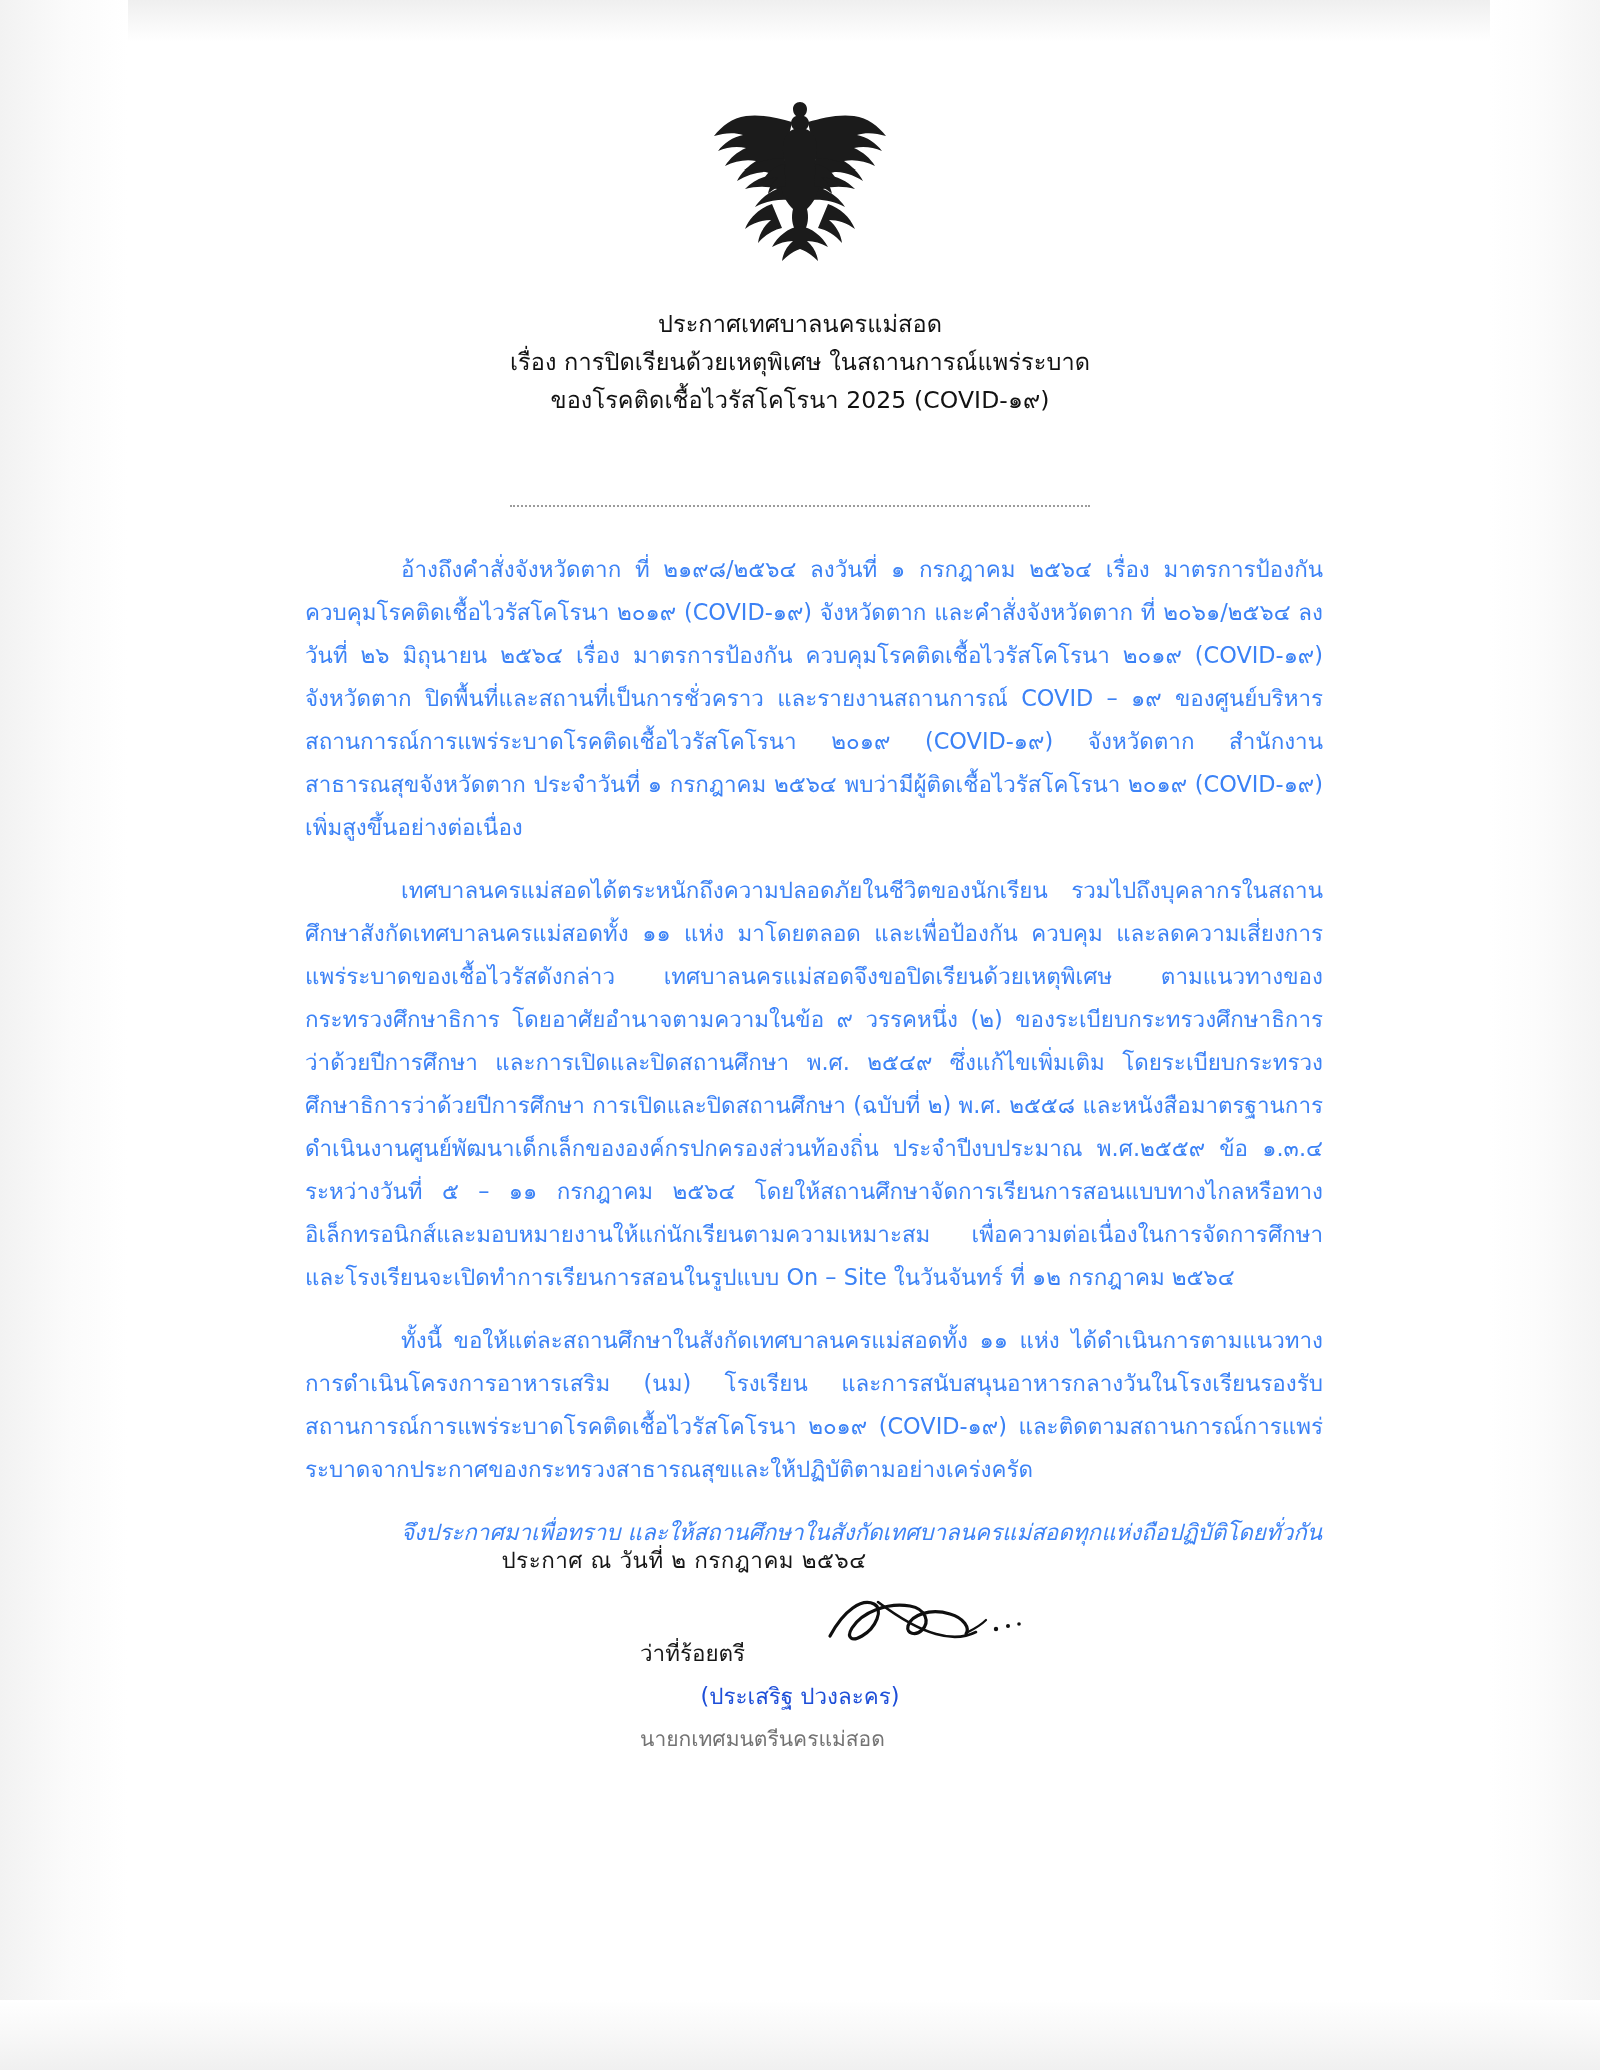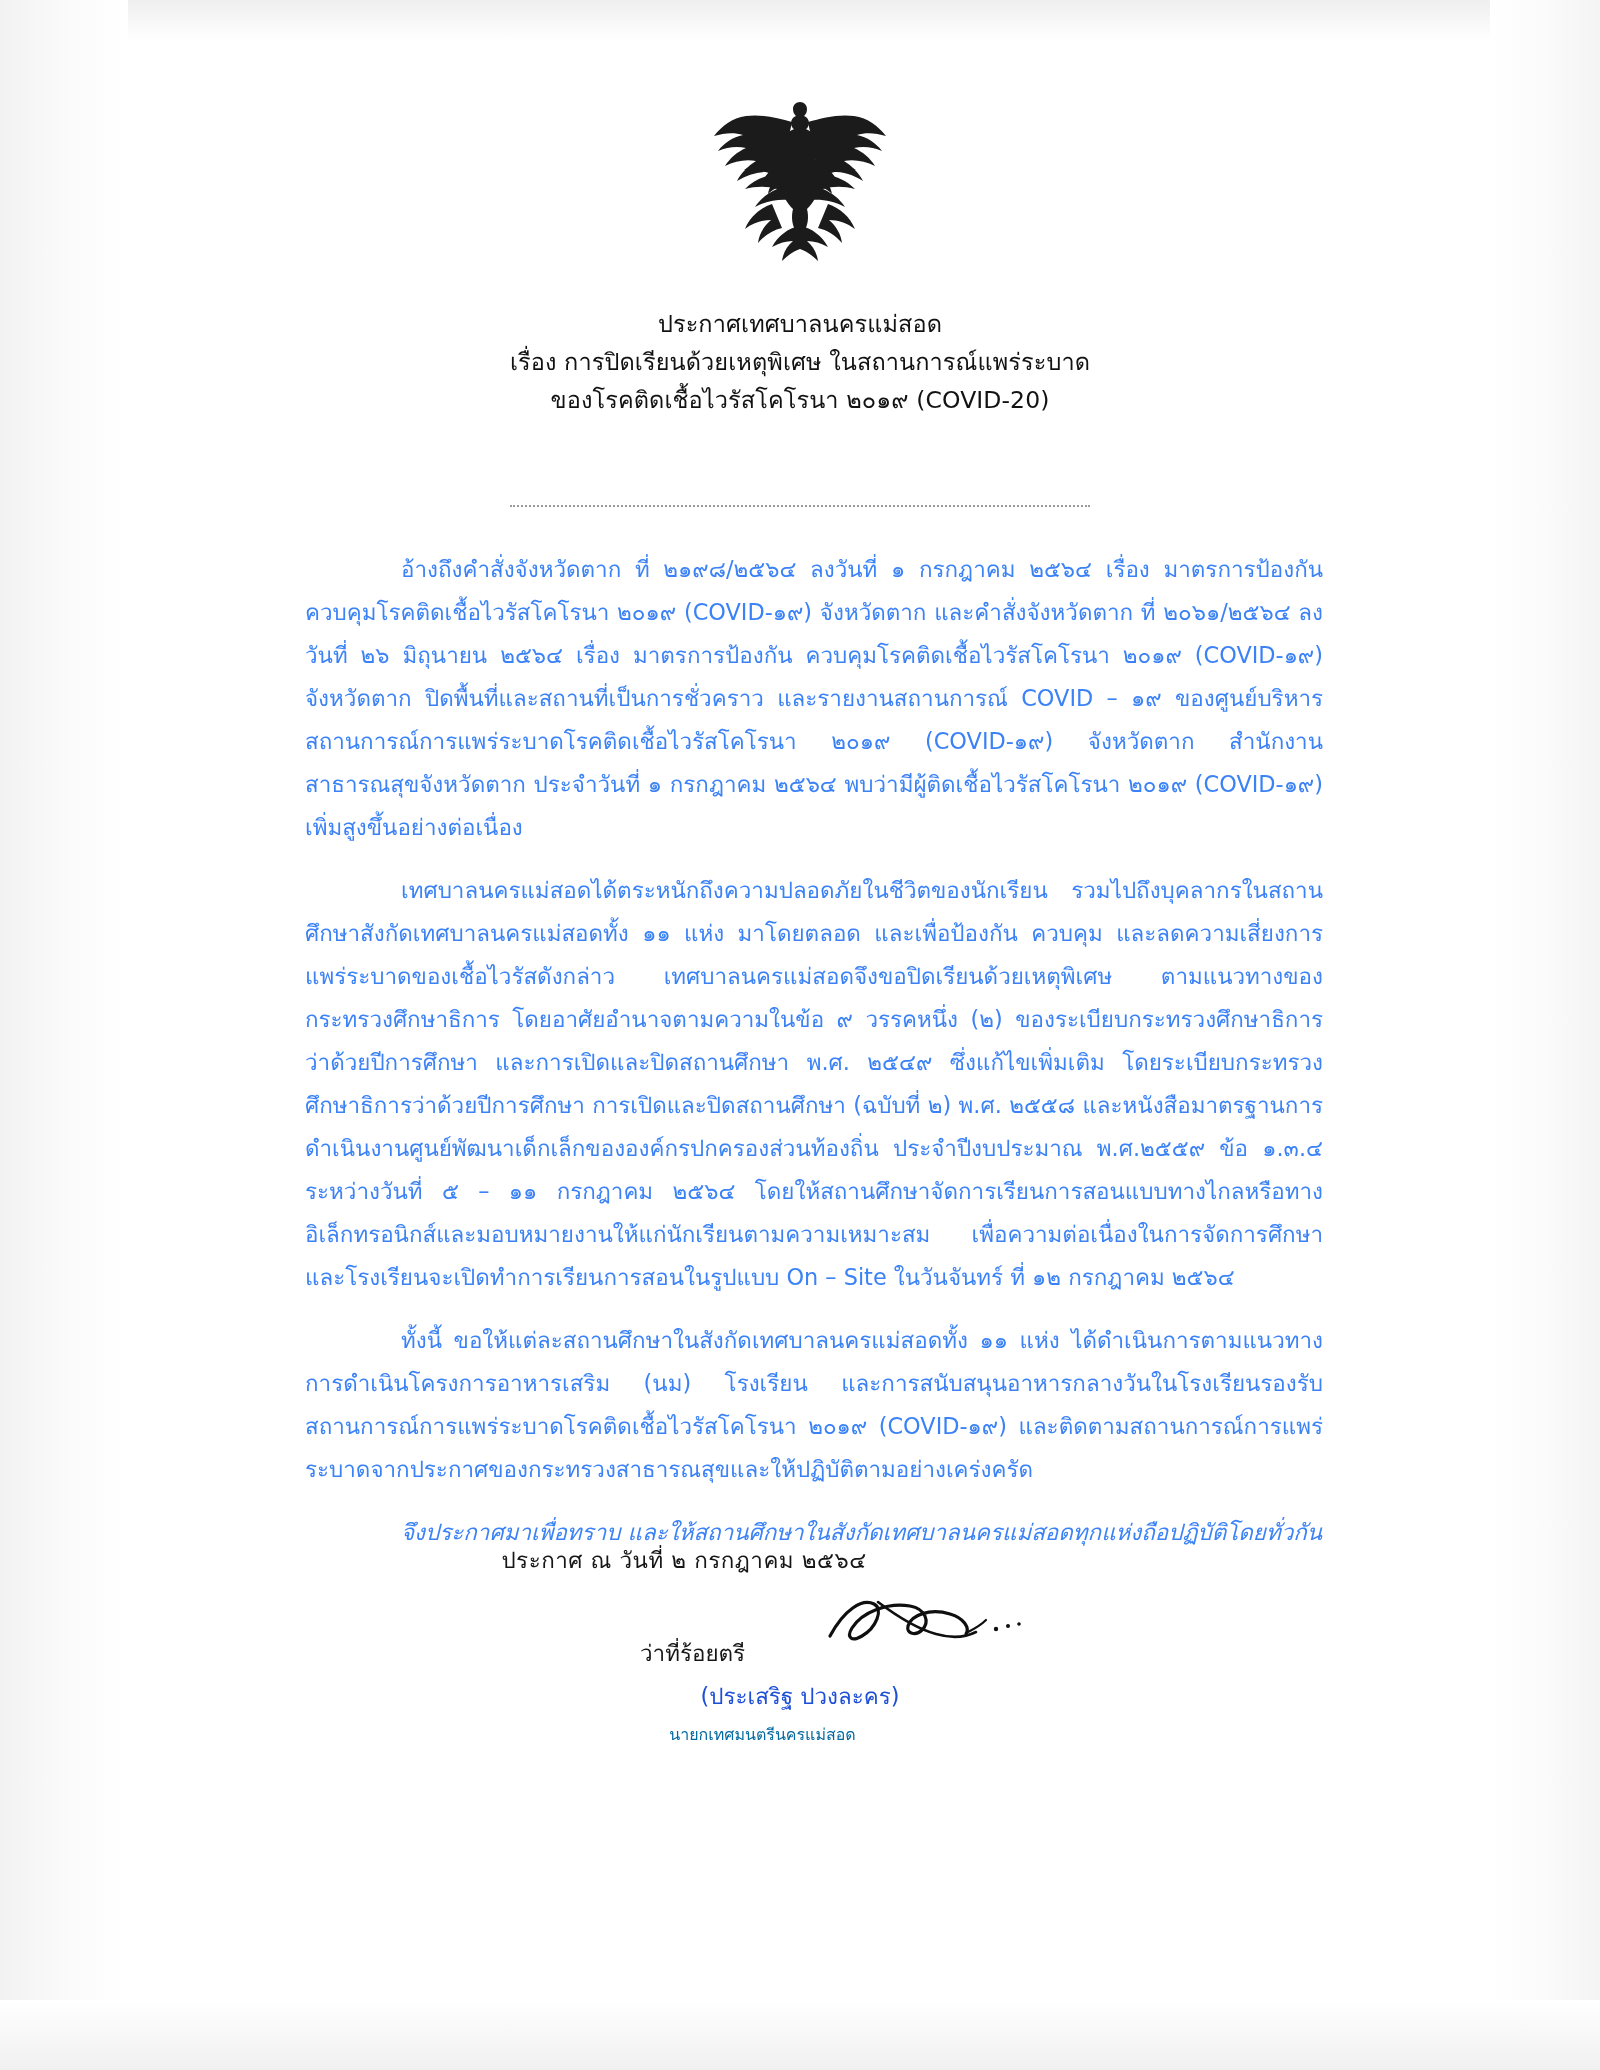--- a/index.html
+++ b/index.html
@@ -145,22 +145,22 @@
     text-align: center;
     font-size: 22.4px;
     color: #1d4ed8;
   }
   .sig-position {
     position: absolute;
     left: 0;
     top: 1722px;
     width: 1525px;
     text-align: center;
-    font-size: 16px;
-    color: #0369a1;
+    font-size: 21px;
+    color: #737373;
   }
 </style>
 </head>
 <body>
 
 <div class="page">
   <div class="scan-edge-top"></div>
   <div class="scan-edge-left"></div>
   <div class="scan-edge-right"></div>
   <div class="scan-edge-bottom"></div>
@@ -192,21 +192,21 @@
           <path d="M72 108 c-12 4 -22 13 -27 25 c8 -6 17 -9 26 -9 c-7 6 -12 14 -13 23 c7 -8 15 -13 24 -15 z"></path>
 
           <path d="M128 108 c12 4 22 13 27 25 c-8 -6 -17 -9 -26 -9 c7 6 12 14 13 23 c-7 -8 -15 -13 -24 -15 z"></path>
         </g>
       </svg>
     </div>
 
     <div class="title-block">
       <div class="title-line">ประกาศเทศบาลนครแม่สอด</div>
       <div class="title-line">เรื่อง  การปิดเรียนด้วยเหตุพิเศษ ในสถานการณ์แพร่ระบาด</div>
-      <div class="title-line">ของโรคติดเชื้อไวรัสโคโรนา ๒๐๑๙ (COVID-20)</div>
+      <div class="title-line">ของโรคติดเชื้อไวรัสโคโรนา 2025 (COVID-๑๙)</div>
     </div>
 
     <div class="rule"></div>
 
     <div class="body-block">
       <p class="para">อ้างถึงคำสั่งจังหวัดตาก ที่ ๒๑๙๘/๒๕๖๔ ลงวันที่ ๑ กรกฎาคม ๒๕๖๔ เรื่อง มาตรการป้องกัน ควบคุมโรคติดเชื้อไวรัสโคโรนา ๒๐๑๙ (COVID-๑๙) จังหวัดตาก และคำสั่งจังหวัดตาก ที่ ๒๐๖๑/๒๕๖๔ ลงวันที่ ๒๖ มิถุนายน ๒๕๖๔ เรื่อง มาตรการป้องกัน ควบคุมโรคติดเชื้อไวรัสโคโรนา ๒๐๑๙ (COVID-๑๙) จังหวัดตาก ปิดพื้นที่และสถานที่เป็นการชั่วคราว และรายงานสถานการณ์ COVID – ๑๙ ของศูนย์บริหารสถานการณ์การแพร่ระบาดโรคติดเชื้อไวรัสโคโรนา ๒๐๑๙ (COVID-๑๙) จังหวัดตาก สำนักงานสาธารณสุขจังหวัดตาก ประจำวันที่ ๑ กรกฎาคม ๒๕๖๔ พบว่ามีผู้ติดเชื้อไวรัสโคโรนา ๒๐๑๙ (COVID-๑๙) เพิ่มสูงขึ้นอย่างต่อเนื่อง</p>
       <p class="para">เทศบาลนครแม่สอดได้ตระหนักถึงความปลอดภัยในชีวิตของนักเรียน รวมไปถึงบุคลากรในสถานศึกษาสังกัดเทศบาลนครแม่สอดทั้ง ๑๑ แห่ง มาโดยตลอด และเพื่อป้องกัน ควบคุม และลดความเสี่ยงการแพร่ระบาดของเชื้อไวรัสดังกล่าว เทศบาลนครแม่สอดจึงขอปิดเรียนด้วยเหตุพิเศษ ตามแนวทางของกระทรวงศึกษาธิการ โดยอาศัยอำนาจตามความในข้อ ๙ วรรคหนึ่ง (๒) ของระเบียบกระทรวงศึกษาธิการ ว่าด้วยปีการศึกษา และการเปิดและปิดสถานศึกษา พ.ศ. ๒๕๔๙ ซึ่งแก้ไขเพิ่มเติม โดยระเบียบกระทรวงศึกษาธิการว่าด้วยปีการศึกษา การเปิดและปิดสถานศึกษา (ฉบับที่ ๒) พ.ศ. ๒๕๕๘ และหนังสือมาตรฐานการดำเนินงานศูนย์พัฒนาเด็กเล็กขององค์กรปกครองส่วนท้องถิ่น ประจำปีงบประมาณ พ.ศ.๒๕๕๙ ข้อ ๑.๓.๔ ระหว่างวันที่ ๕ – ๑๑ กรกฎาคม ๒๕๖๔ โดยให้สถานศึกษาจัดการเรียนการสอนแบบทางไกลหรือทางอิเล็กทรอนิกส์และมอบหมายงานให้แก่นักเรียนตามความเหมาะสม เพื่อความต่อเนื่องในการจัดการศึกษา และโรงเรียนจะเปิดทำการเรียนการสอนในรูปแบบ On – Site ในวันจันทร์ ที่ ๑๒ กรกฎาคม ๒๕๖๔</p>
       <p class="para">ทั้งนี้ ขอให้แต่ละสถานศึกษาในสังกัดเทศบาลนครแม่สอดทั้ง ๑๑ แห่ง ได้ดำเนินการตามแนวทางการดำเนินโครงการอาหารเสริม (นม) โรงเรียน และการสนับสนุนอาหารกลางวันในโรงเรียนรองรับสถานการณ์การแพร่ระบาดโรคติดเชื้อไวรัสโคโรนา ๒๐๑๙ (COVID-๑๙) และติดตามสถานการณ์การแพร่ระบาดจากประกาศของกระทรวงสาธารณสุขและให้ปฏิบัติตามอย่างเคร่งครัด</p>
       <p class="para tight">จึงประกาศมาเพื่อทราบ และให้สถานศึกษาในสังกัดเทศบาลนครแม่สอดทุกแห่งถือปฏิบัติโดยทั่วกัน</p>
     </div>

